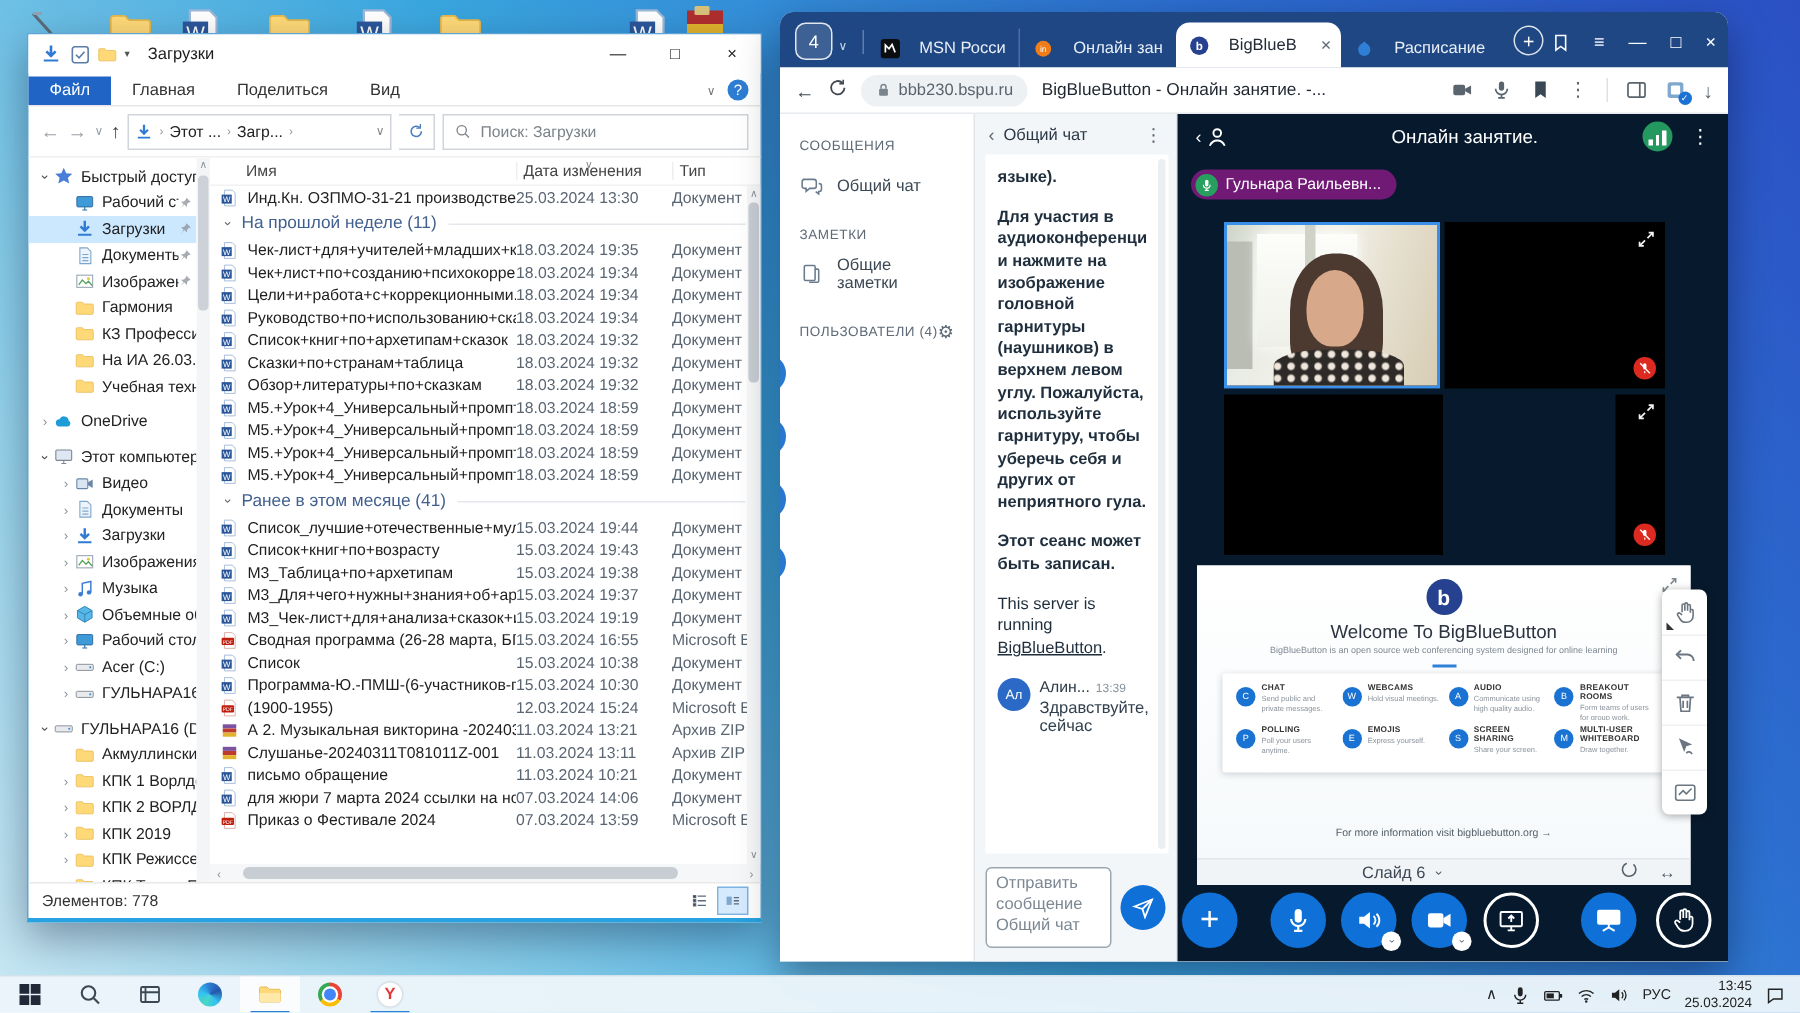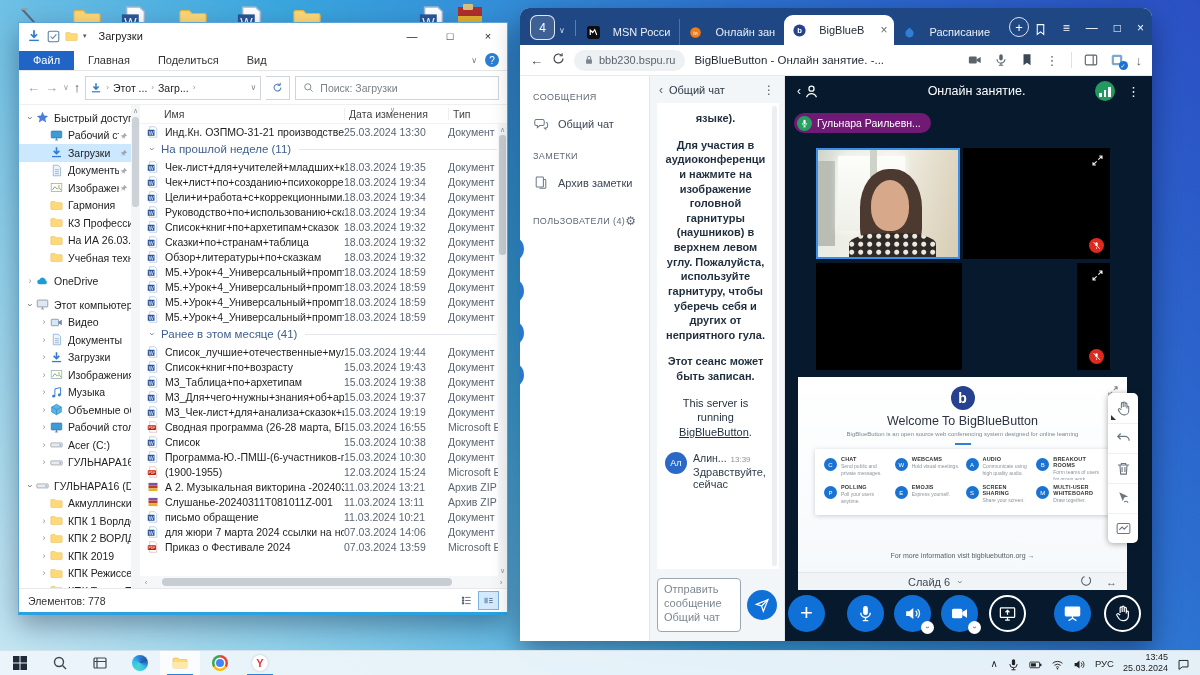--- a/index.html
+++ b/index.html
@@ -135,21 +135,21 @@
   .users-head { display:flex; align-items:center; justify-content:space-between; padding:0 13px; margin-top:16px; }
   .users-head .gear { color:#5e6a76; font-size:12px; }
   .sliver-row { height:42px; display:flex; align-items:center; overflow:hidden; }
   .sliver { width:26px; height:26px; border-radius:50%; background:#2a77d0; margin-left:-22px; flex:none; }
   .bbb-chat { width:135px; background:#f3f6f9; border-right:1px solid #e2e6ea; display:flex; flex-direction:column; }
   .chat-head { height:27px; display:flex; align-items:center; gap:6px; padding:0 9px; font-size:11px; color:#2c3946; }
   .chat-head .back { color:#55606a; font-size:12px; }
   .chat-head .dots { margin-left:auto; color:#55606a; font-size:12px; }
   .chat-body { flex:1; background:#fff; margin:0 5px 0 7px; padding:8px 13px 6px 8px; position:relative;
     overflow:hidden; font-size:11px; color:#1f2e3d; }
-  .chat-body p { font-weight:bold; line-height:1.33; margin-bottom:12px; overflow-wrap:anywhere;text-align:center; }
+  .chat-body p { font-weight:bold; line-height:1.33; margin-bottom:12px; overflow-wrap:anywhere; }
   .chat-body p.server { font-weight:normal; }
   .chat-body u { text-decoration:underline; }
   .chat-scroll { position:absolute; right:2px; top:3px; bottom:3px; width:5px; background:#eceff2; border-radius:3px; }
   .chat-scroll .thumb { width:5px; height:46%; background:#b9c2ca; border-radius:3px; }
   .msg { display:flex; gap:6px; margin-top:10px; }
   .av { width:22px; height:22px; border-radius:50%; background:#2a69c5; color:#fff; font-size:9px;
     display:flex; align-items:center; justify-content:center; flex:none; }
   .msg-name { font-size:10.5px; font-weight:normal; color:#2c3946; }
   .msg-time { font-size:8px; color:#8a949d; margin-left:4px; font-weight:normal; }
   .msg-tx { font-size:11px; color:#32404d; overflow-wrap:anywhere; margin-top:2px; }
@@ -1061,21 +1061,21 @@
                 <path d="M16 8h.5a1.8 1.8 0 011.8 1.8v3a1.8 1.8 0 01-1.8 1.8H16v2l-2.5-2"></path>
               </svg></span>
           <span>Общий чат</span>
         </div>
         <div class="sec-lb">ЗАМЕТКИ</div>
         <div class="nav-item">
           <span class="ic"><svg viewBox="0 0 20 20" fill="none" stroke="#6a7b8c" stroke-width="1.3">
                 <rect x="4" y="2.5" width="9" height="12.5" rx="1"></rect>
                 <path d="M13 5.5h2a1 1 0 011 1v9a1 1 0 01-1 1H8"></path>
               </svg></span>
-          <span>Архив заметки</span>
+          <span>Общие заметки</span>
         </div>
         <div class="users-head">
           <span class="sec-lb" style="padding:0;margin:0;">ПОЛЬЗОВАТЕЛИ (4)</span>
           <span class="gear">⚙</span>
         </div>
         <div class="sliver-row">
             <span class="sliver"></span>
           </div>
         <div class="sliver-row">
             <span class="sliver"></span>

